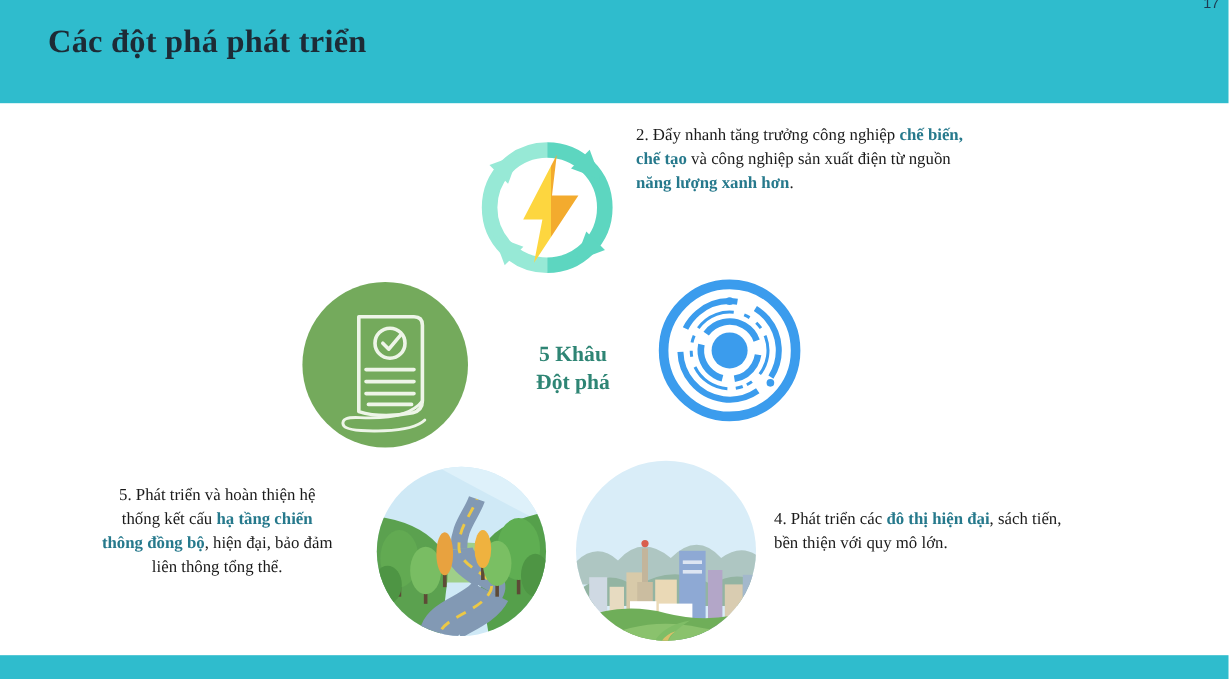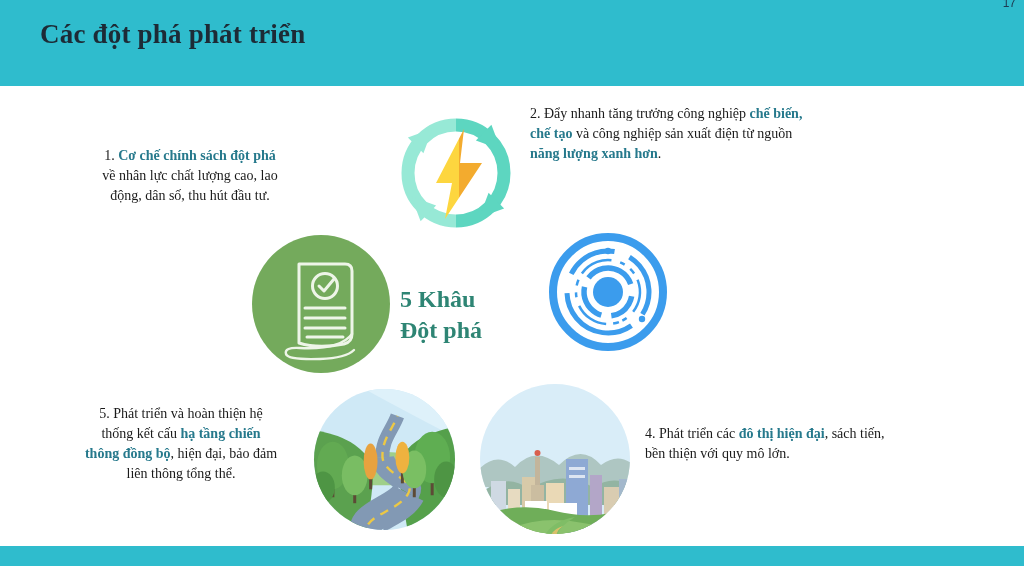--- a/index.html
+++ b/index.html
@@ -37,35 +37,34 @@
   .item5 { left:30px;  top:404px; width:302px;text-align:center; }
   .icon { position:absolute; }
   .icon svg { display:block; }
   .icon-energy  { left:392px; top:103px; }
   .icon-doc     { left:251px; top:228px; }
   .icon-digital { left:547px; top:231px; }
   .icon-road    { left:313px; top:388px; }
   .icon-city    { left:479px; top:383px; }
   .center-label {
     position:absolute; left:400px; top:284px; width:155px;
-    font-size:24px; font-weight:bold; line-height:1.3;
+    text-align:center; font-size:18px; font-weight:bold; line-height:1.3;
     color:var(--center, #2e8574);
   }
 </style>
 </head>
 <body>
 
 <div class="slide">
 
   <div class="band-top">
     <h1 class="slide-title">Các đột phá phát triển</h1>
     <span class="page-number">17</span>
   </div>
 
-  <div class="item item1"><span>1. </span><span class="hl">Cơ chế chính sách đột phá</span><br><span>về nhân lực chất lượng cao, lao</span><br><span>động, dân số, thu hút đầu tư.</span></div>
   <div class="item item2"><span>2. Đẩy nhanh tăng trưởng công nghiệp </span><span class="hl">chế biến,</span><br><span class="hl">chế tạo</span><span> và công nghiệp sản xuất điện từ nguồn</span><br><span class="hl">năng lượng xanh hơn</span><span>.</span></div>
   <div class="item item4"><span>4. Phát triển các </span><span class="hl">đô thị hiện đại</span><span>, sách tiến,</span><br><span>bền thiện với quy mô lớn.</span></div>
   <div class="item item5"><span>5. Phát triển và hoàn thiện hệ</span><br><span>thống kết cấu </span><span class="hl">hạ tầng chiến</span><br><span class="hl">thông đồng bộ</span><span>, hiện đại, bảo đảm</span><br><span>liên thông tổng thể.</span></div>
 
   <div class="center-label">
     <div>5 Khâu</div>
     <div>Đột phá</div>
   </div>
 
   <div class="icon icon-energy">

